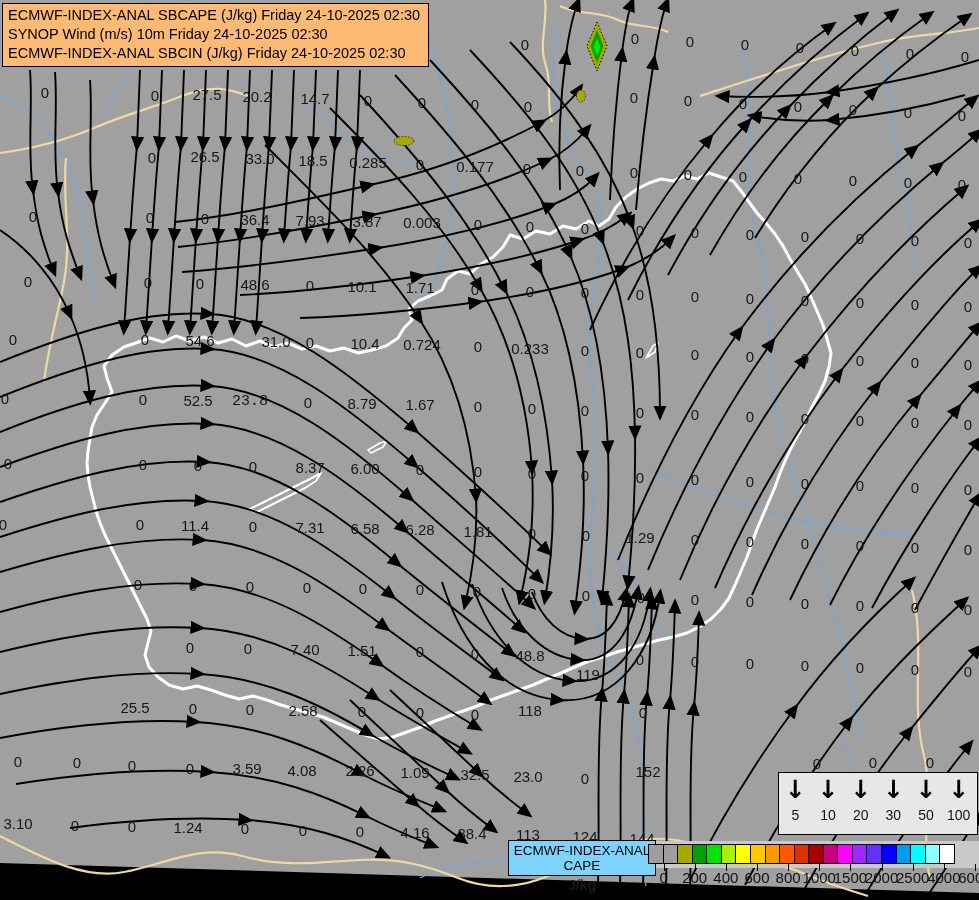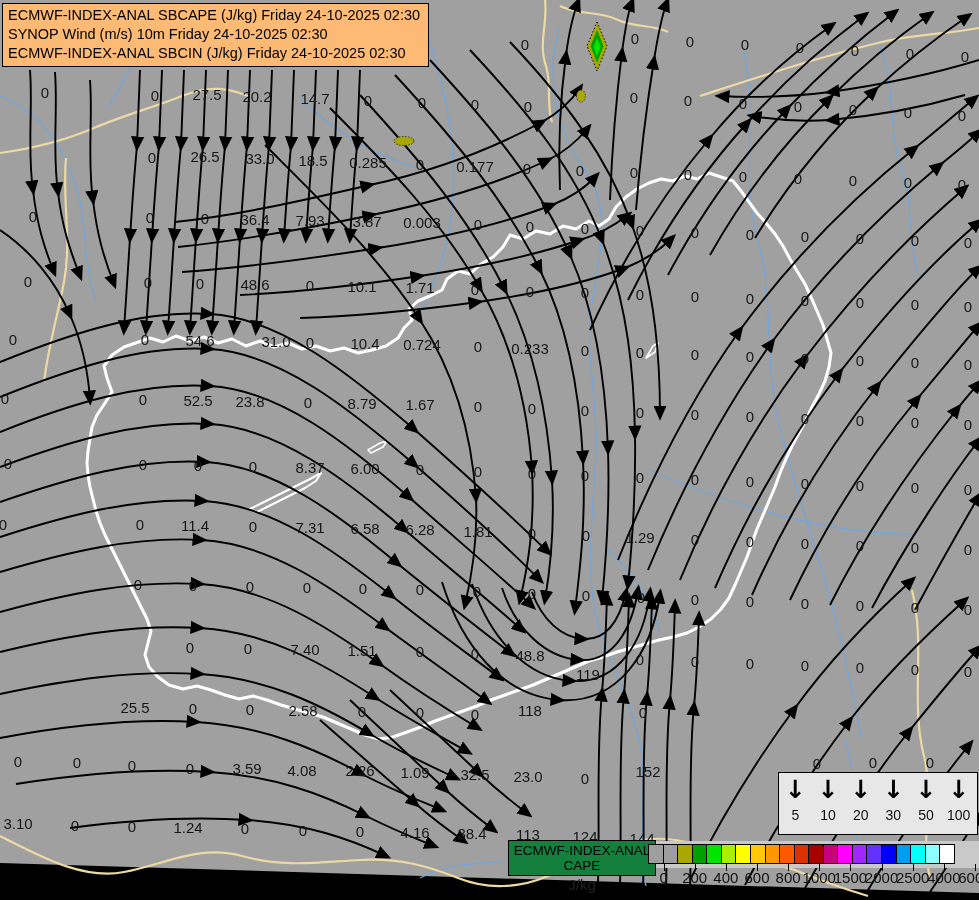--- a/index.html
+++ b/index.html
@@ -10,21 +10,21 @@
            white-space:nowrap;letter-spacing:0px;}
   #title-box{position:absolute;left:2px;top:3px;background:#fdba74;border:1px solid #000;
              padding:2px 8px 3px 5px;color:#000;font-size:14.5px;line-height:19px;z-index:30;}
   #synop-box{position:absolute;left:778px;top:772px;width:198px;height:61px;background:#e7e7e7;
              border:1px solid #000;z-index:30;display:flex;}
   .synop-left{width:58px;text-align:center;font-size:14px;line-height:17px;padding-top:4px;color:#111;}
   .synop-cols{flex:1;display:flex;padding-right:2px;}
   .synop-col{flex:1;display:flex;flex-direction:column;align-items:center;justify-content:flex-start;}
   .synop-arrow{font-family:"DejaVu Sans",sans-serif;font-size:25px;font-weight:bold;line-height:34px;color:#000;}
   .synop-num{font-size:14px;color:#111;line-height:16px;}
-  #cape-label-box{position:absolute;left:508px;top:840px;width:146px;height:32px;background:#15803d;
+  #cape-label-box{position:absolute;left:508px;top:840px;width:146px;height:32px;background:#7dd3fc;
                   border:1px solid #000;text-align:center;font-size:13.5px;line-height:15px;
                   padding-top:2px;color:#000;z-index:30;}
   #cape-units{position:absolute;left:552px;top:876px;width:60px;text-align:center;font-size:15px;
               color:#222;z-index:30;}
   #cape-bar-back{position:absolute;left:645px;top:841px;width:336px;height:27px;background:#c9c9c9;z-index:29;}
   #cape-bar{position:absolute;left:648px;top:844px;height:20px;display:flex;z-index:30;}
   .swatch{width:15.57px;height:20px;border:1px solid #000;margin-left:-1px;box-sizing:border-box;}
   .swatch:first-child{margin-left:0;}
   .cape-tick-mark{position:absolute;top:864px;width:1px;height:7px;background:#000;z-index:30;}
   .cape-tick{position:absolute;top:869px;transform:translateX(-50%);font-size:15px;color:#111;z-index:30;}
@@ -265,21 +265,21 @@
       <div class="station" style="left: 640px; top: 352px;">0</div>
       <div class="station" style="left: 695px; top: 354px;">0</div>
       <div class="station" style="left: 750px; top: 356px;">0</div>
       <div class="station" style="left: 805px; top: 358px;">0</div>
       <div class="station" style="left: 860px; top: 360px;">0</div>
       <div class="station" style="left: 915px; top: 362px;">0</div>
       <div class="station" style="left: 968px; top: 364px;">0</div>
       <div class="station" style="left: 5px; top: 398px;">0</div>
       <div class="station" style="left: 143px; top: 399px;">0</div>
       <div class="station" style="left: 198px; top: 400px;">52.5</div>
-      <div class="station" style="left: 250px; top: 401px;">23.8</div>
+      <div class="station" style="left: 250px; top: 401px; font-family: Liberation Mono, monospace;">23.8</div>
       <div class="station" style="left: 308px; top: 402px;">0</div>
       <div class="station" style="left: 362px; top: 403px;">8.79</div>
       <div class="station" style="left: 420px; top: 404px;">1.67</div>
       <div class="station" style="left: 478px; top: 406px;">0</div>
       <div class="station" style="left: 532px; top: 408px;">0</div>
       <div class="station" style="left: 585px; top: 410px;">0</div>
       <div class="station" style="left: 640px; top: 412px;">0</div>
       <div class="station" style="left: 695px; top: 414px;">0</div>
       <div class="station" style="left: 750px; top: 416px;">0</div>
       <div class="station" style="left: 805px; top: 418px;">0</div>

